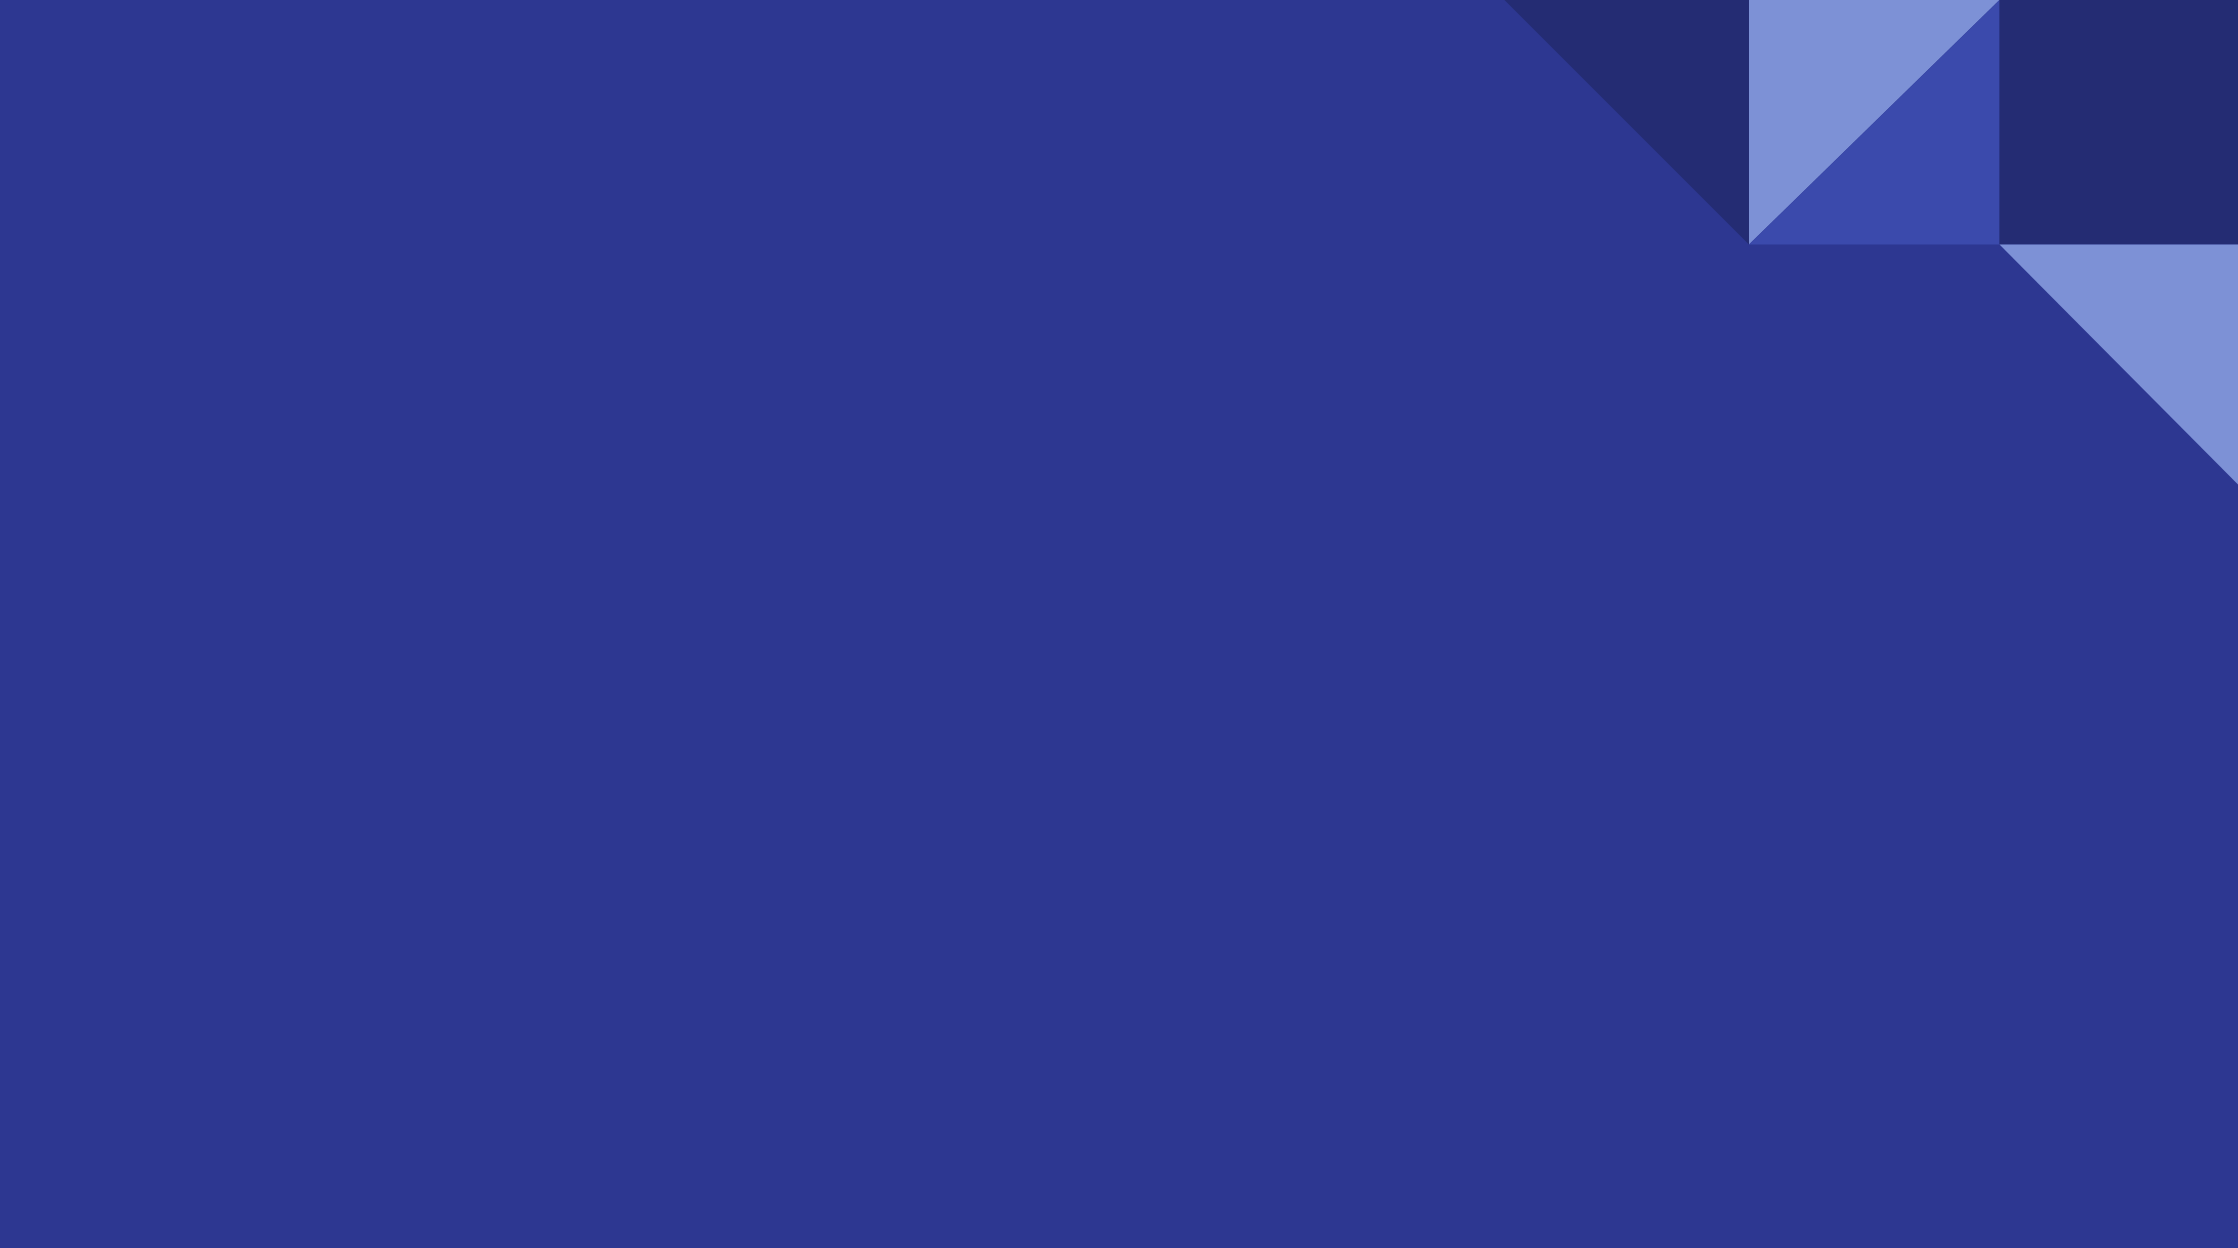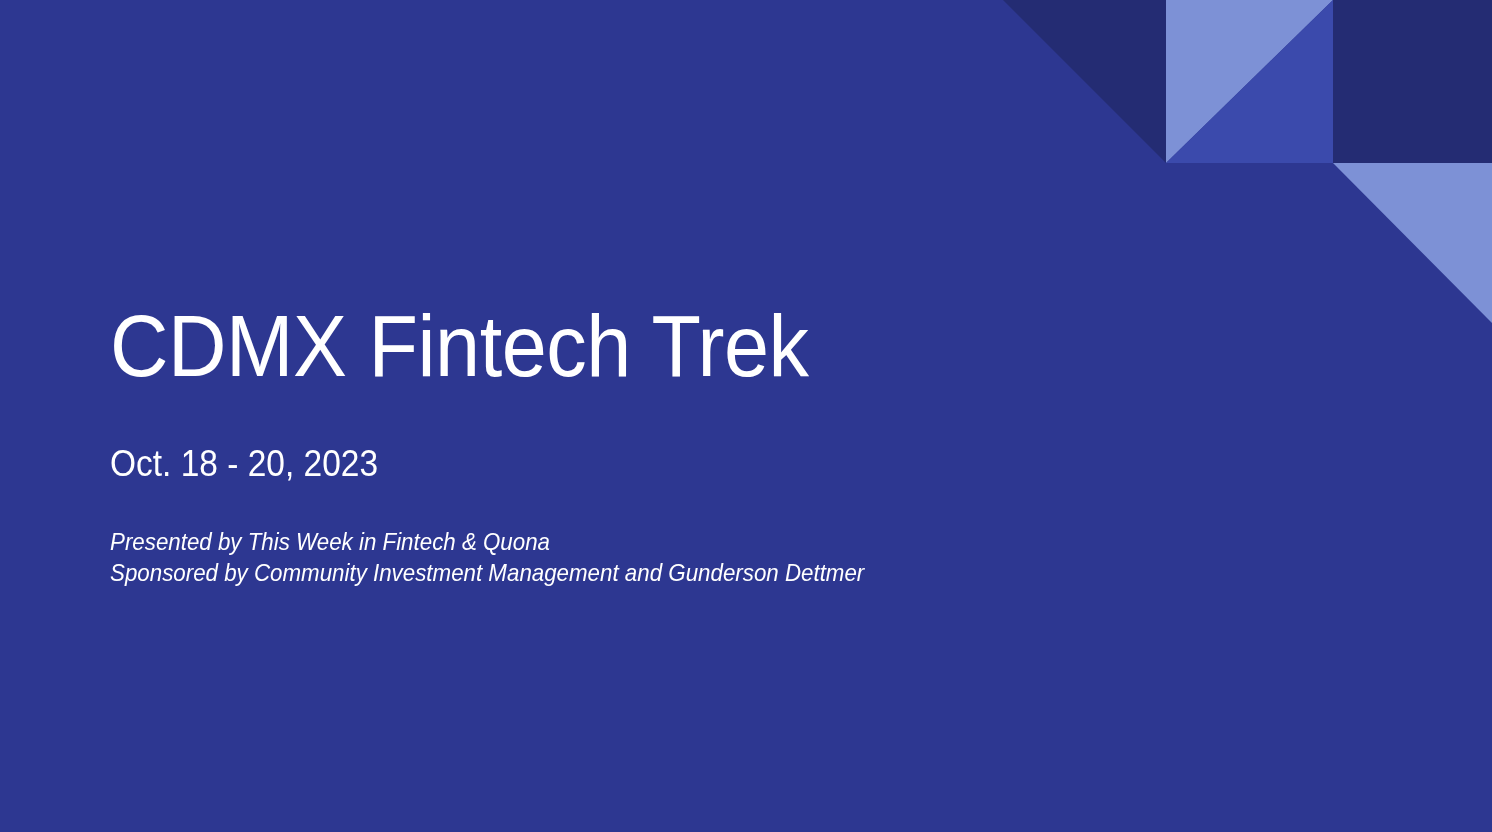--- a/index.html
+++ b/index.html
@@ -79,24 +79,14 @@
 <div class="slide">
 
   <svg class="deco-layer" viewBox="0 0 1492 832" preserveAspectRatio="none">
     <polygon points="1003,0 1166,0 1166,163" fill="#242C73"></polygon>
     <polygon points="1166,0 1333,0 1166,163" fill="#7D91D6"></polygon>
     <polygon points="1333,0 1333,163 1166,163" fill="#3B4AAC"></polygon>
     <rect x="1333" y="0" width="159" height="163" fill="#242C73"></rect>
     <polygon points="1333,163 1492,163 1492,323" fill="#7D91D6"></polygon>
   </svg>
 
-  <div class="content">
-    <h1 class="slide-title">CDMX Fintech Trek</h1>
-
-    <p class="slide-date">Oct. 18 - 20, 2023</p>
-
-    <div class="credits">
-      <p class="credit-line">Presented by This Week in Fintech &amp; Quona</p>
-      <p class="credit-line">Sponsored by Community Investment Management and Gunderson Dettmer</p>
-    </div>
-  </div>
 
 </div>
 
 </body></html>

